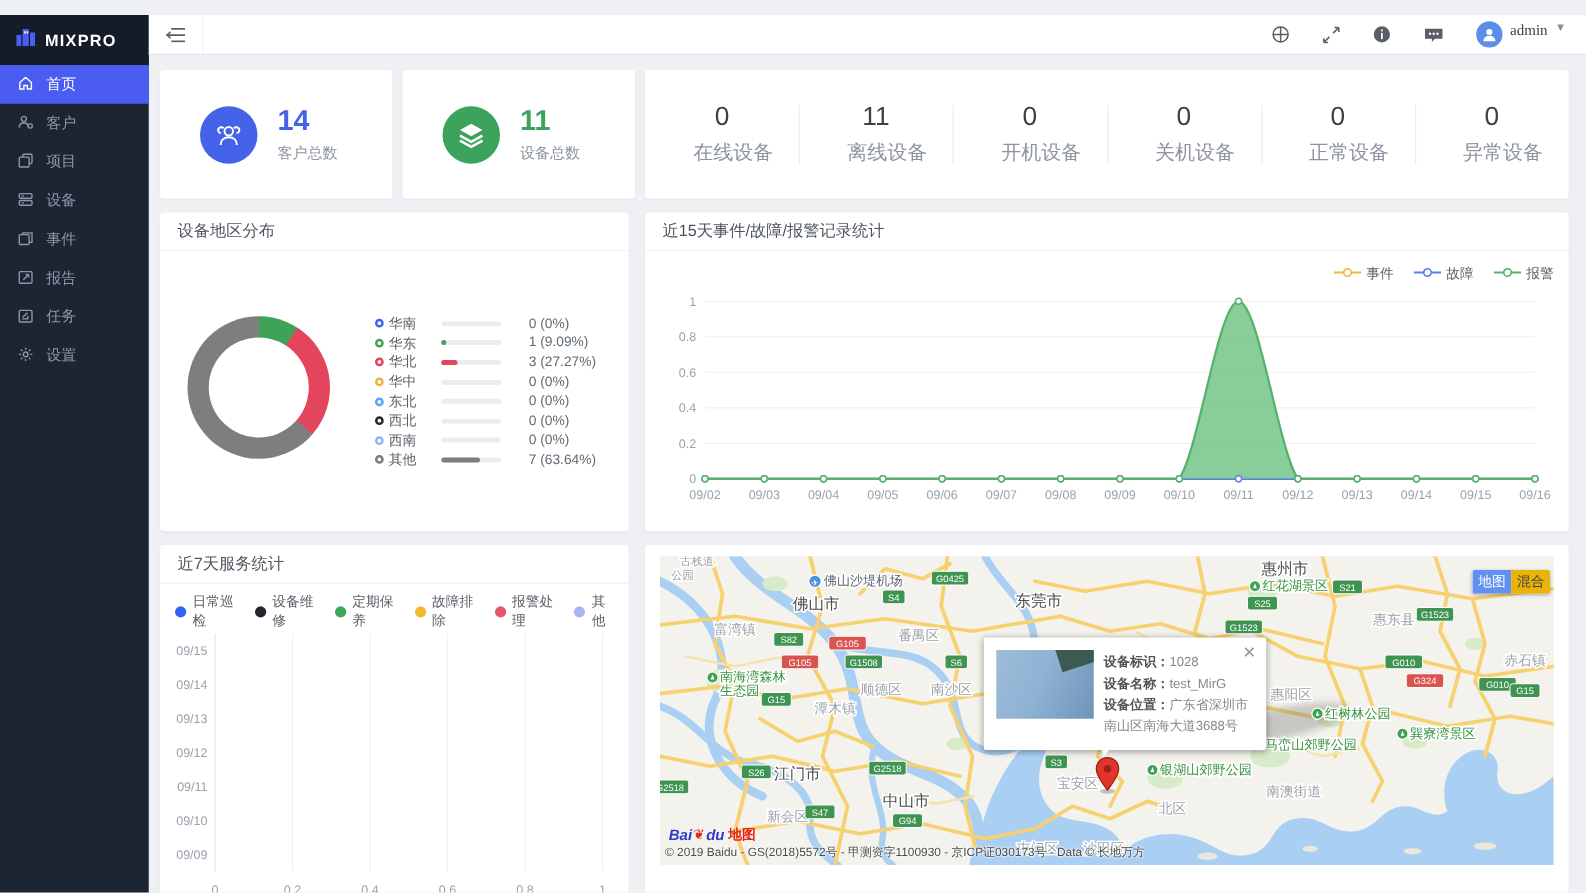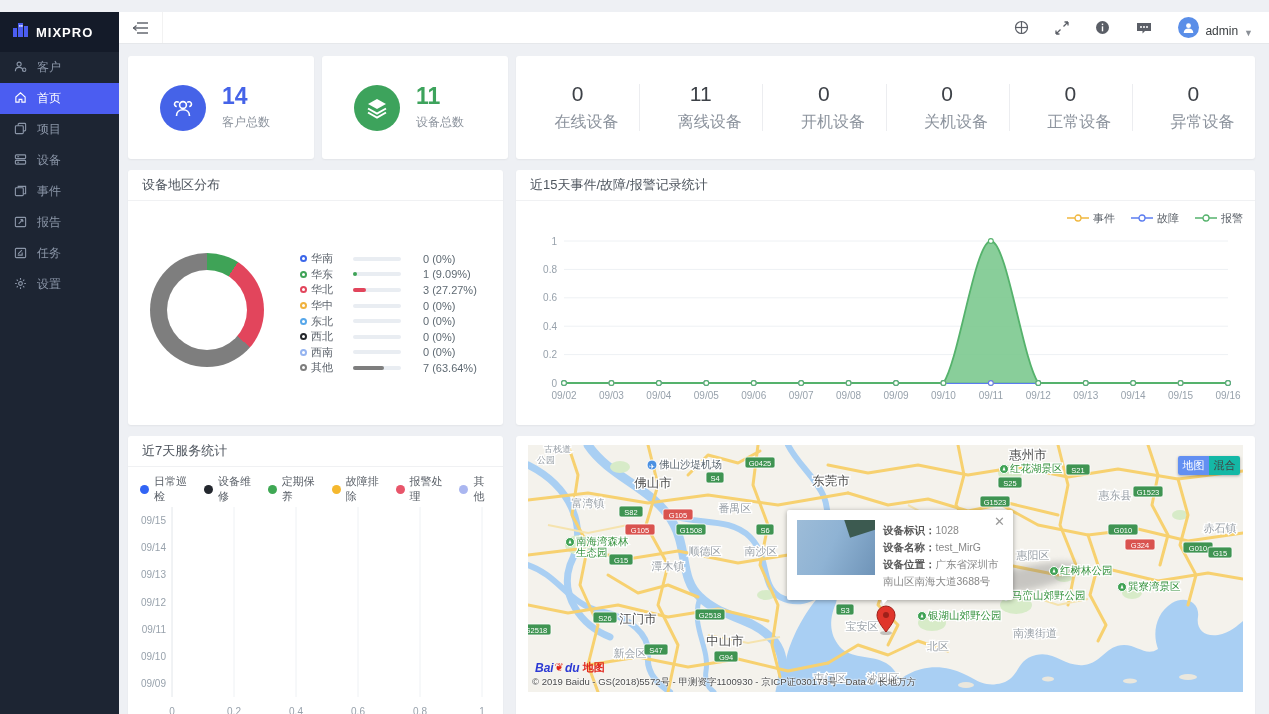--- a/index.html
+++ b/index.html
@@ -17,21 +17,21 @@
   .nav-item.active { background:#4b5df1; color:#fff; }
   .nav-item.active svg * { stroke:#fff; }
   .nav-item svg * { stroke:#8b96a8; }
 
   
   .main { flex:1; display:flex; flex-direction:column; min-width:0; }
   .topbar { height:32px; background:#fff; border-bottom:1px solid #e6e8eb; display:flex; align-items:center; flex:none; }
   .burger { padding:0 14px; height:100%; display:flex; align-items:center; border-right:1px solid #f2f2f2; cursor:pointer; }
   .top-right { margin-left:auto; display:flex; align-items:center; gap:26px; padding-right:16px; }
   .tb-ic { display:flex; align-items:center; cursor:pointer; }
-  .user { display:flex; align-items:flex-end; gap:6px; cursor:pointer; font-size:12px; color:#3c4043; }
+  .user { display:flex; align-items:flex-start; gap:6px; cursor:pointer; font-size:12px; color:#3c4043;font-family:Liberation Serif, serif; }
   .avatar { width:21px; height:21px; border-radius:50%; background:#5a8ee8; display:flex; align-items:center; justify-content:center; }
   .caret { font-size:9px; color:#8a8f96; }
 
   
   .content { padding:12px 14px 9px 9px; flex:1; }
   .row { display:flex; }
   .row1 { height:103px; margin-bottom:11px; }
   .row2 { height:255px; margin-bottom:11px; }
   .row3 { height:294px; }
   .panel { background:#fff; border-radius:3px; box-shadow:0 1px 2px rgba(0,0,0,.05); }
@@ -73,21 +73,21 @@
   
   .sbody { padding:0 12px; }
   .slegend { height:34px; display:flex; align-items:center; justify-content:center; gap:13px; font-size:11px; color:#5a6068; padding-top:10px; }
   .sleg-item { display:flex; align-items:center; gap:5px; cursor:pointer; }
   .sleg-dot { width:9px; height:9px; border-radius:50%; flex:none; }
 
   
   .map-body { padding:9px 12px 8px; }
   .map { position:relative; width:715px; height:247px; overflow:hidden; cursor:grab; background:#f4f2ec; }
   .map-type { position:absolute; top:11px; right:3px; display:flex; font-size:11px; box-shadow:0 1px 3px rgba(0,0,0,.3); border-radius:2px; overflow:hidden; }
-  .map-type .mt { width:31px; height:19px; display:flex; align-items:center; justify-content:center; background:#14b8a6; color:#444; cursor:pointer; }
+  .map-type .mt { width:31px; height:19px; display:flex; align-items:center; justify-content:center; background:#eab308; color:#444; cursor:pointer; }
   .map-type .mt.on { background:#628ff2; color:#fff; }
   .map-popup { position:absolute; left:259px; top:65px; width:226px; background:#fff; border-radius:2px;
                box-shadow:0 1px 5px rgba(0,0,0,.35); padding:10px; display:flex; gap:8px; z-index:5; }
   .map-popup::after { content:""; position:absolute; left:92px; bottom:-14px; border:9px solid transparent;
                       border-top:15px solid #fff; border-left-width:4px; border-right-width:13px; }
   .pp-img { width:78px; height:55px; flex:none; background:linear-gradient(115deg,#9dbcd8 0%,#8fb3d4 45%,#6f94b8 100%); position:relative; overflow:hidden; }
   .pp-img::after { content:""; position:absolute; right:-12px; top:-14px; width:42px; height:26px; background:#3c5a50; transform:rotate(-18deg); }
   .pp-rows { flex:1; font-size:10.5px; color:#888; line-height:17px; padding-top:2px; }
   .pp-rows b { color:#555; font-weight:bold; }
   .pp-close { position:absolute; right:8px; top:5px; color:#999; font-size:13px; cursor:pointer; line-height:1; }
@@ -113,33 +113,33 @@
               <rect x="5" y="0" width="5" height="14"></rect>
               <rect x="11" y="3" width="4" height="11"></rect>
               <rect x="6.3" y="2" width="1.2" height="1.8" fill="#fff"></rect>
               <rect x="8.3" y="2" width="1.2" height="1.8" fill="#fff"></rect>
             </g>
           </svg>
       </span>
       <span class="brand-txt">MIXPRO</span>
     </div>
     <nav>
+      <div class="nav-item active">
+        <span><svg width="13" height="13" viewBox="0 0 14 14" fill="none">
+              <path d="M2 6.5 L7 2 L12 6.5 V12 H8.5 V9 H5.5 V12 H2 Z" stroke-width="1.2"></path>
+            </svg></span>
+        <span>首页</span>
+      </div>
       <div class="nav-item">
         <span><svg width="13" height="13" viewBox="0 0 14 14" fill="none">
               <circle cx="5.5" cy="4.5" r="2.2" stroke-width="1.2"></circle>
               <path d="M1.5 12 C1.5 9.5 3.3 8 5.5 8 C7.7 8 9.5 9.5 9.5 12" stroke-width="1.2"></path>
               <circle cx="11" cy="10.5" r="1.8" stroke-width="1.1"></circle>
             </svg></span>
         <span>客户</span>
-      </div>
-      <div class="nav-item active">
-        <span><svg width="13" height="13" viewBox="0 0 14 14" fill="none">
-              <path d="M2 6.5 L7 2 L12 6.5 V12 H8.5 V9 H5.5 V12 H2 Z" stroke-width="1.2"></path>
-            </svg></span>
-        <span>首页</span>
       </div>
       <div class="nav-item">
         <span><svg width="13" height="13" viewBox="0 0 14 14" fill="none">
               <rect x="1.5" y="4" width="8.5" height="8.5" rx="1" stroke-width="1.2"></rect>
               <path d="M4.5 4 V2.5 A1 1 0 0 1 5.5 1.5 H11.5 A1 1 0 0 1 12.5 2.5 V8.5 A1 1 0 0 1 11.5 9.5 H10" stroke-width="1.2"></path>
             </svg></span>
         <span>项目</span>
       </div>
       <div class="nav-item">
         <span><svg width="13" height="13" viewBox="0 0 14 14" fill="none">

